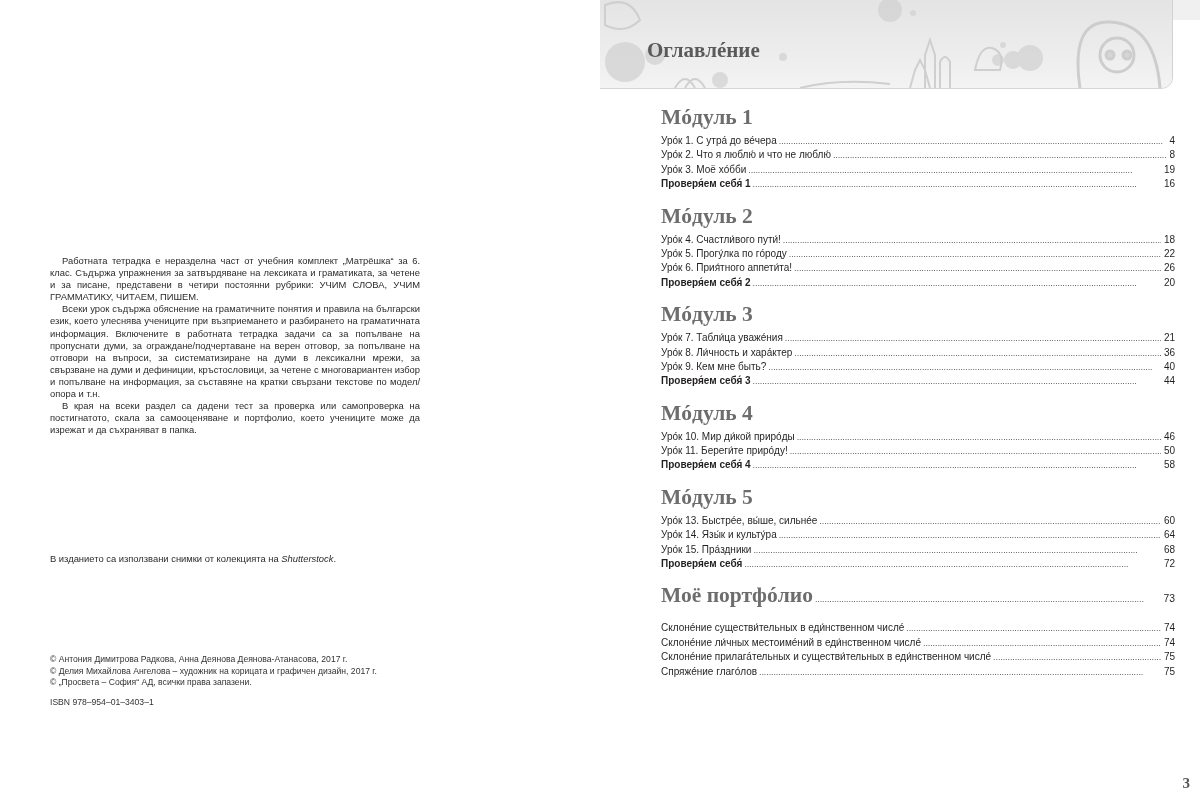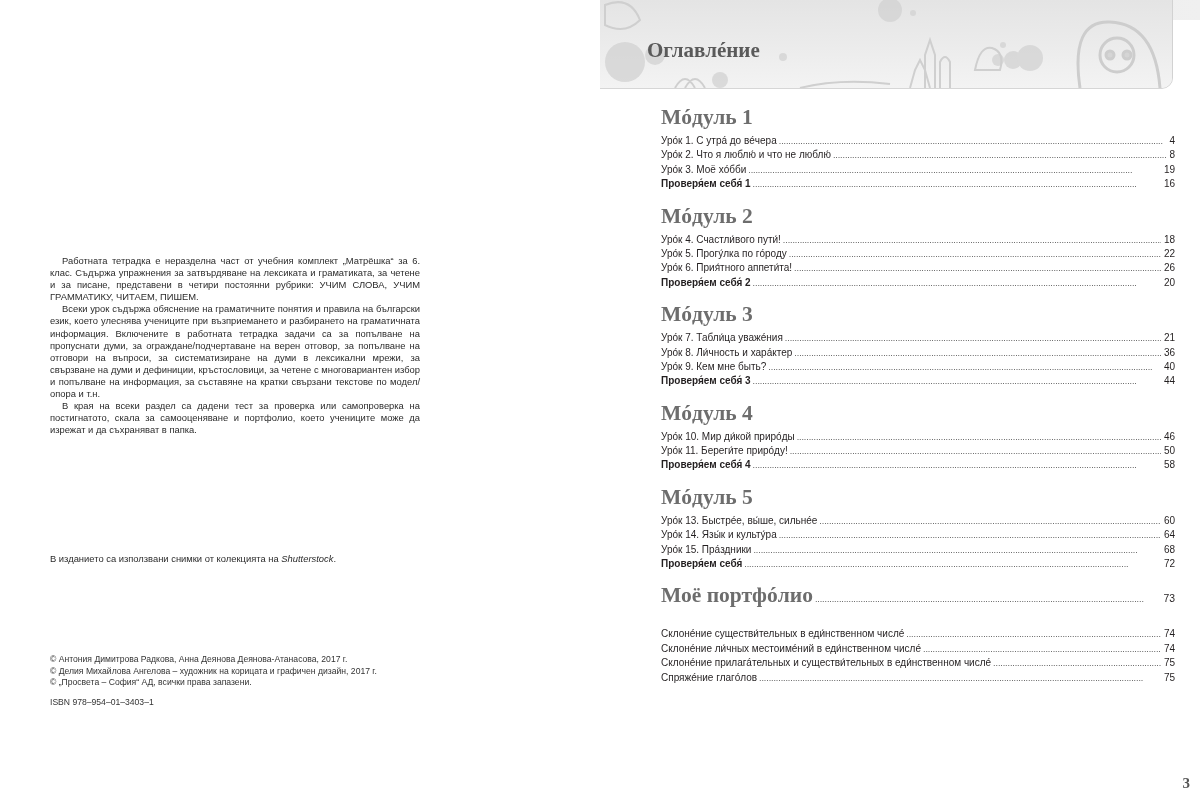--- a/index.html
+++ b/index.html
@@ -70,21 +70,21 @@
     font-size:9px; letter-spacing:0.6px;
   }
   .row .dots::before {
     content:". . . . . . . . . . . . . . . . . . . . . . . . . . . . . . . . . . . . . . . . . . . . . . . . . . . . . . . . . . . . . . . . . . . . . . . . . . . . . . . . . . . . . . . . . . . . . . . . . . . . . . . . . . . . . . . . . . . . . . . . . . . . . . . . . . . . . . . . . . . . . . . . . . . . . . . . . . . . . . . .";
     letter-spacing:-1.3px;
   }
   .row .page-num { padding-left:3px; white-space:nowrap; }
   .row.bold .label { font-weight:bold; }
 
   .portfolio-head {
-    display:flex; align-items:baseline; height:27px; line-height:27px; margin-bottom:18px;
+    display:flex; align-items:baseline; height:27px; line-height:27px; margin-bottom:12px;
   }
   .portfolio-head .ptitle {
     font-family:"Liberation Serif", serif; font-weight:bold;
     font-size:21.5px; color:#6d6d6d; white-space:nowrap; padding-right:2px;
   }
   .portfolio-head .dots {
     flex:1; overflow:hidden; white-space:nowrap; font-size:9px; color:#555;
   }
   .portfolio-head .dots::before {
     content:". . . . . . . . . . . . . . . . . . . . . . . . . . . . . . . . . . . . . . . . . . . . . . . . . . . . . . . . . . . . . . . . . . . . . . . . . . . . . . . . . . . . . . . . . . . . . . . . . . . . . . . . . . . . . . . . . . . . . . . . . . . . . . . . . . . . . . . . .";

